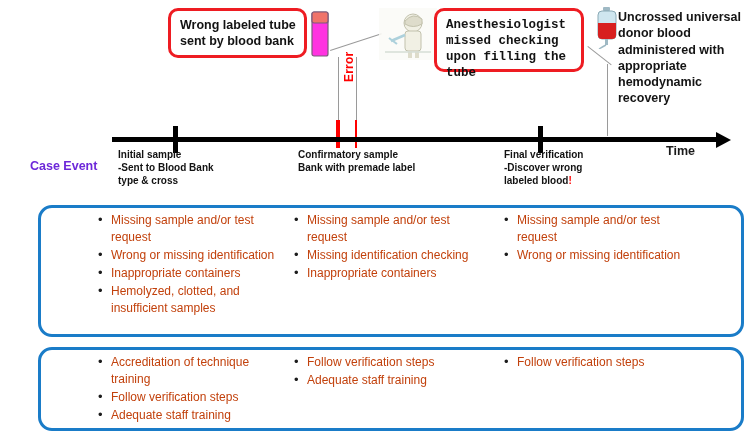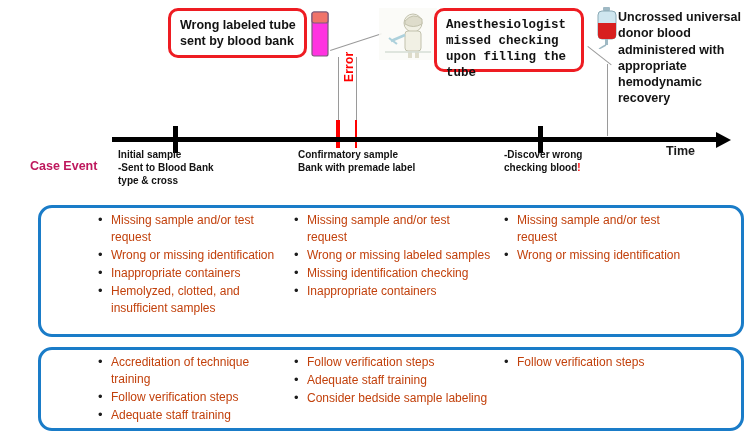--- a/index.html
+++ b/index.html
@@ -112,21 +112,21 @@
     font-weight: bold;
     font-size: 12.5px;
   }
 
   
   .row-label {
     position: absolute;
     font-weight: bold;
     font-size: 12.5px;
     line-height: 1.25;
-    color: #be185d;
+    color: #6d28d9;
   }
   #label-case-event { left: 30px; top: 159px; }
   #label-potential-errors { left: 46px; top: 250px; }
   #label-solutions { left: 46px; top: 369px; }
 
   
   .event-desc {
     position: absolute;
     font-weight: bold;
     font-size: 10px;
@@ -246,50 +246,49 @@
   <div class="event-desc" id="event-0">
     <div>Initial sample</div>
     <div>-Sent to Blood Bank</div>
     <div>type &amp; cross</div>
   </div>
   <div class="event-desc" id="event-1">
     <div>Confirmatory sample</div>
     <div>Bank with premade label</div>
   </div>
   <div class="event-desc" id="event-2">
+    <div>Final verification</div>
     <div>-Discover wrong</div>
-    <div><span>checking blood</span><span class="bang">!</span></div>
+    <div><span>labeled blood</span><span class="bang">!</span></div>
   </div>
 
   <div class="panel" id="panel-errors"></div>
   <div class="bullet-col" id="err-col-0">
     <div class="bullet-item">Missing sample and/or test request</div>
     <div class="bullet-item">Wrong or missing identification</div>
     <div class="bullet-item">Inappropriate containers</div>
     <div class="bullet-item">Hemolyzed, clotted, and insufficient samples</div>
   </div>
   <div class="bullet-col" id="err-col-1">
     <div class="bullet-item">Missing sample and/or test request</div>
-    <div class="bullet-item">Wrong or missing labeled samples</div>
     <div class="bullet-item">Missing identification checking</div>
     <div class="bullet-item">Inappropriate containers</div>
   </div>
   <div class="bullet-col" id="err-col-2">
     <div class="bullet-item">Missing sample and/or test request</div>
     <div class="bullet-item">Wrong or missing identification</div>
   </div>
 
   <div class="panel" id="panel-solutions"></div>
   <div class="bullet-col" id="sol-col-0">
     <div class="bullet-item">Accreditation of technique training</div>
     <div class="bullet-item">Follow verification steps</div>
     <div class="bullet-item">Adequate staff training</div>
   </div>
   <div class="bullet-col" id="sol-col-1">
     <div class="bullet-item">Follow verification steps</div>
     <div class="bullet-item">Adequate staff training</div>
-    <div class="bullet-item">Consider bedside sample labeling</div>
   </div>
   <div class="bullet-col" id="sol-col-2">
     <div class="bullet-item">Follow verification steps</div>
   </div>
 
 </div>
 
 </body></html>

